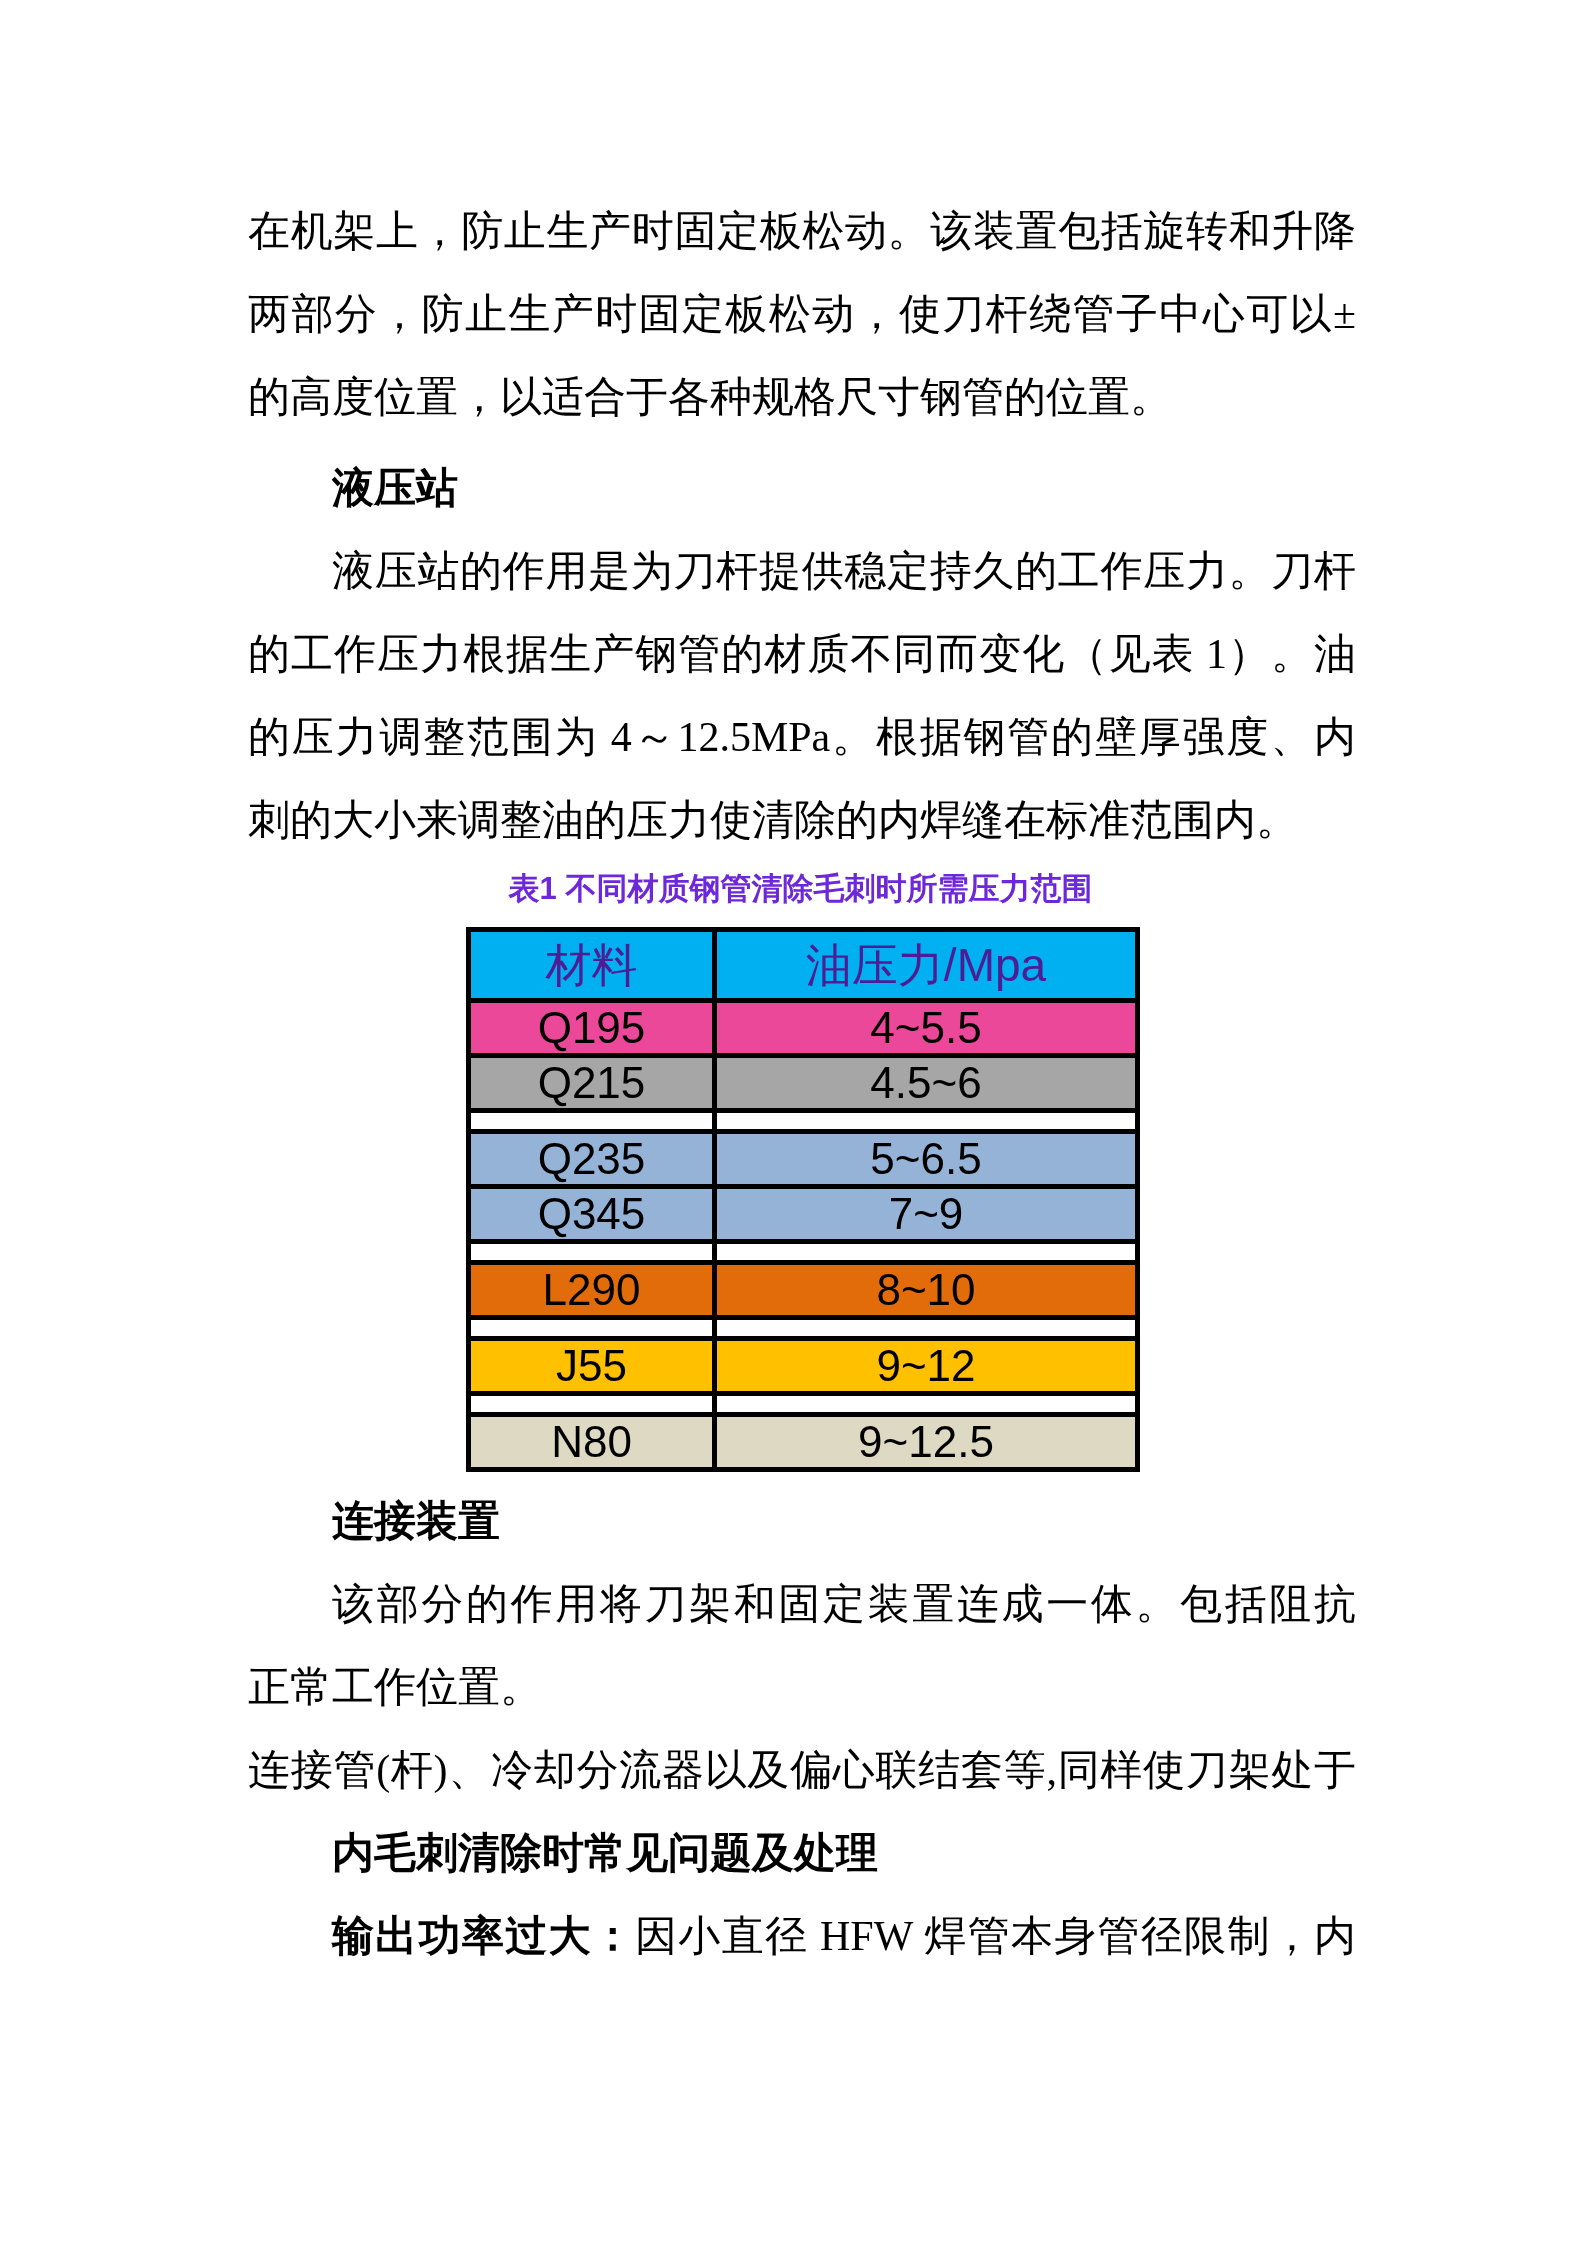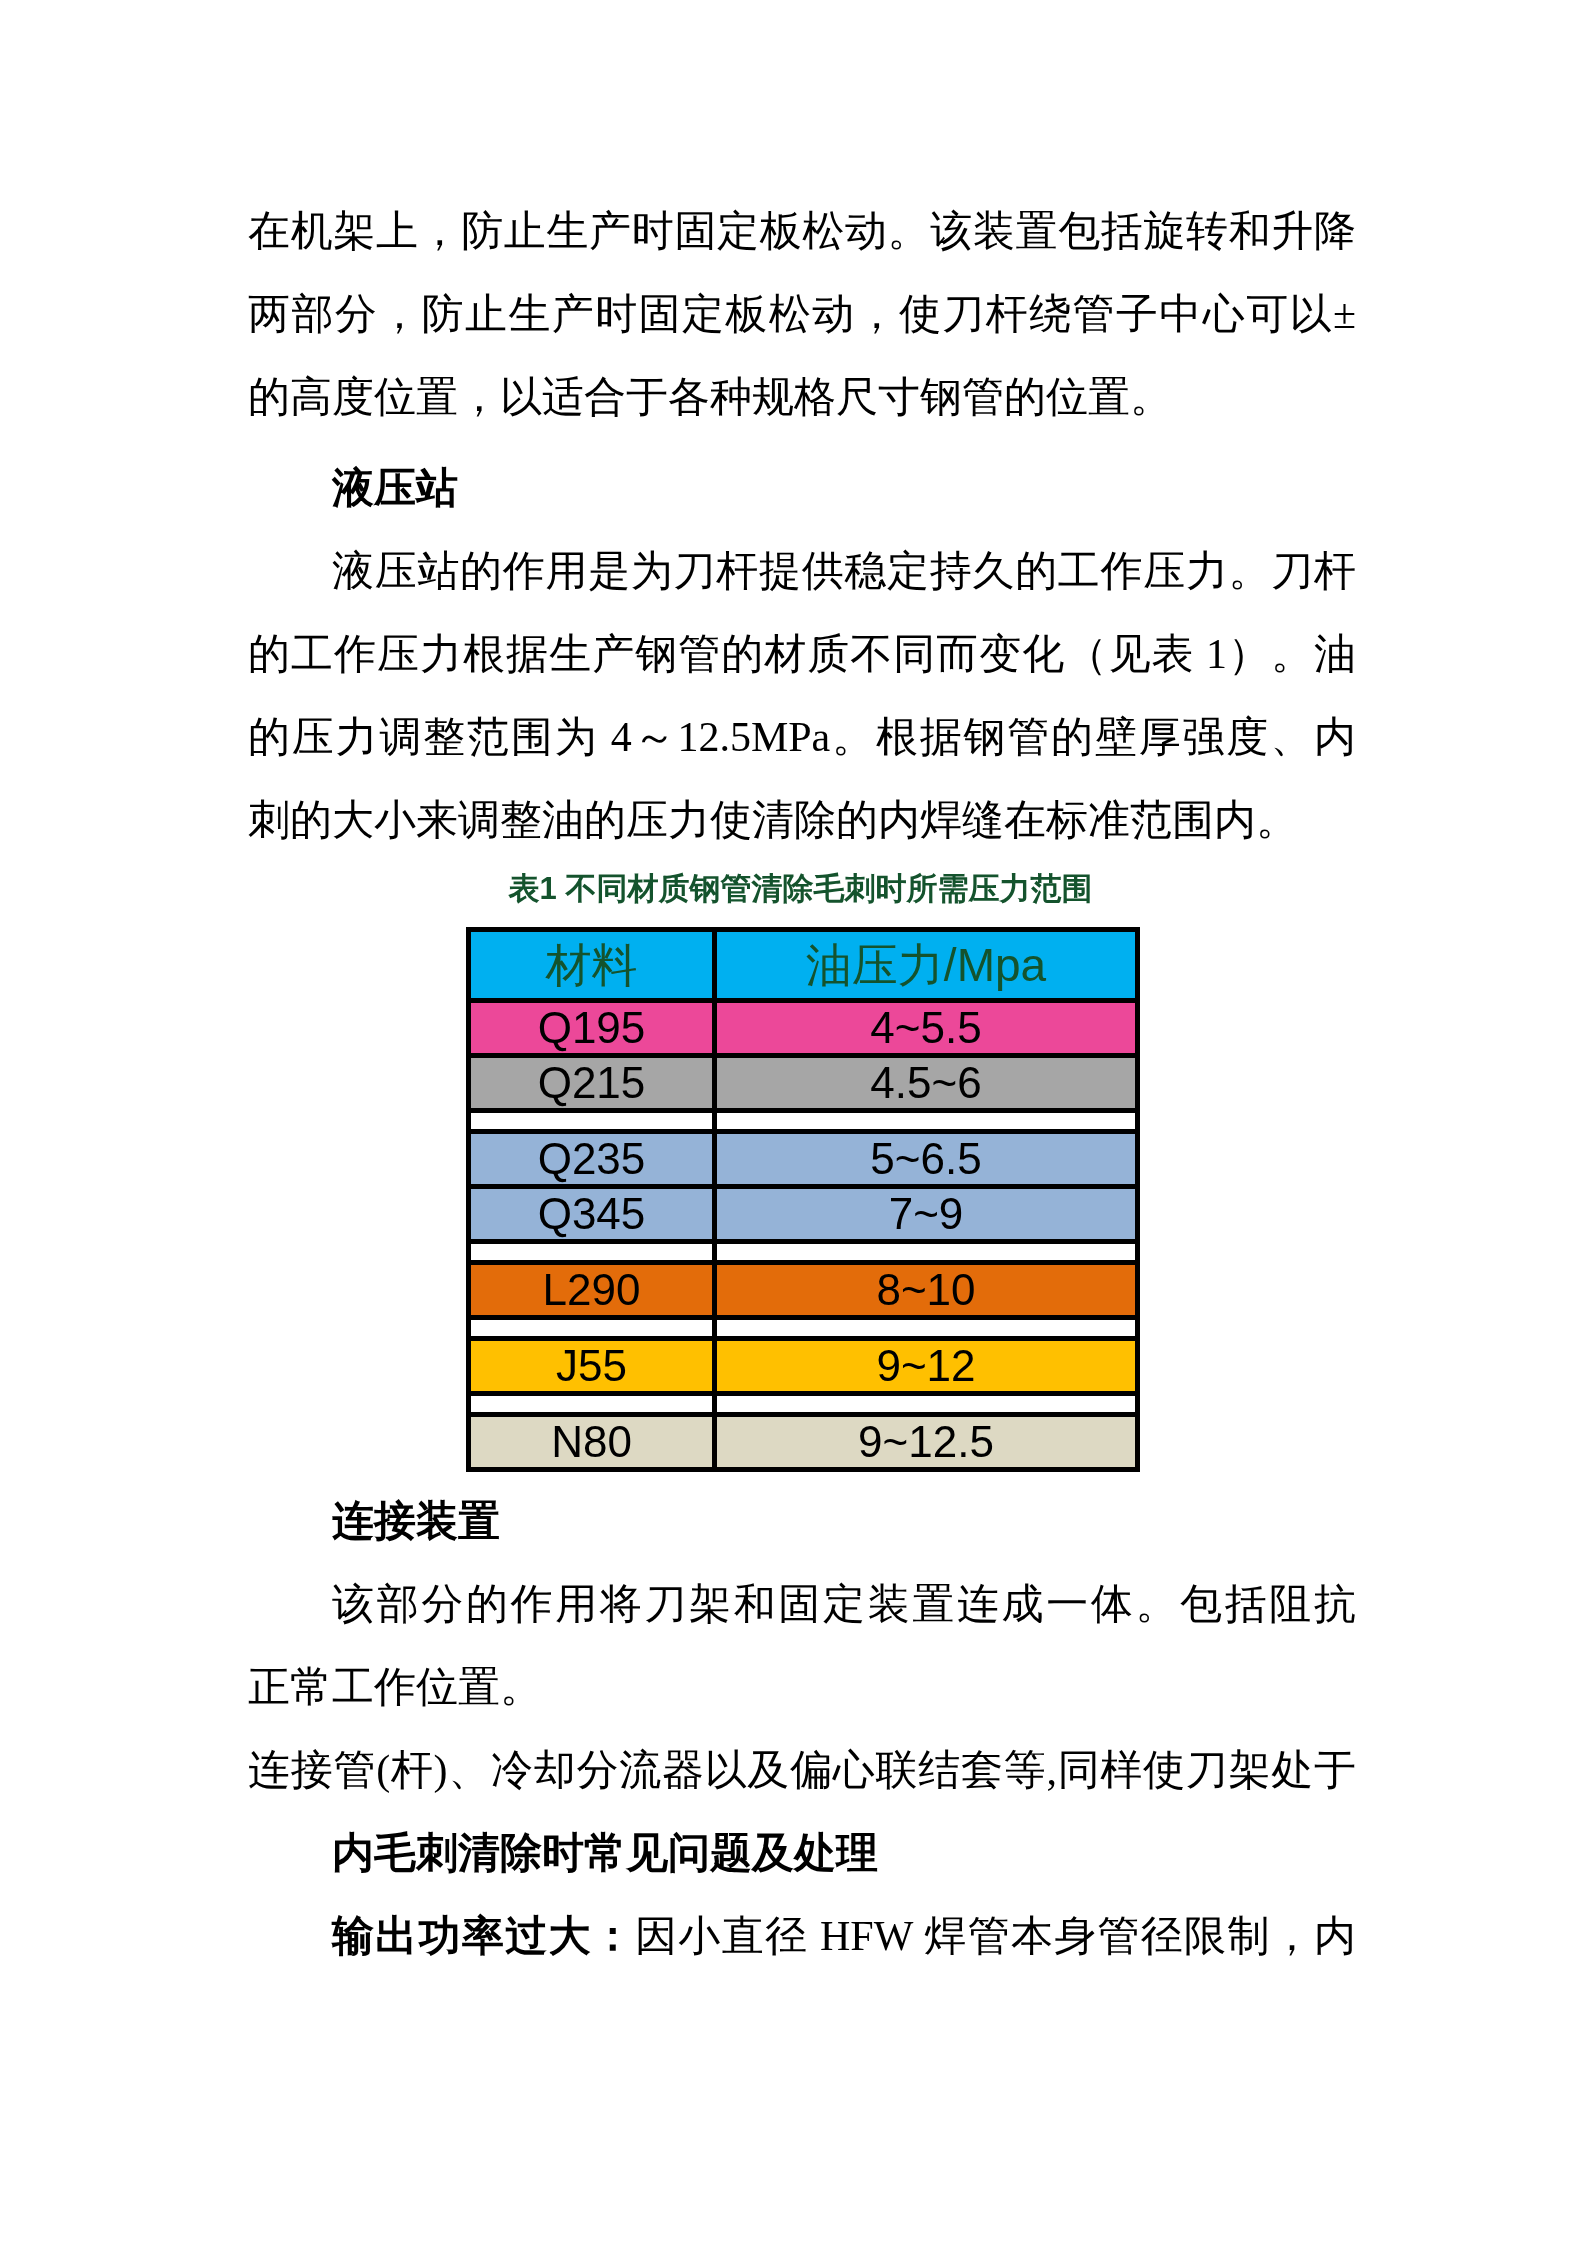--- a/index.html
+++ b/index.html
@@ -55,29 +55,29 @@
     <div class="heading">液压站</div>
 
     <div class="para">
       <div class="line full indent">液压站的作用是为刀杆提供稳定持久的工作压力。刀杆</div>
       <div class="line full">的工作压力根据生产钢管的材质不同而变化（见表 1）。油</div>
       <div class="line full">的压力调整范围为 4～12.5MPa。根据钢管的壁厚强度、内毛</div>
       <div class="line">刺的大小来调整油的压力使清除的内焊缝在标准范围内。</div>
     </div>
 
     <div class="table-block">
-      <div class="table-caption" style="color: #14532d;">表1 不同材质钢管清除毛刺时所需压力范围</div>
+      <div class="table-caption" style="color: #6d28d9;">表1 不同材质钢管清除毛刺时所需压力范围</div>
 
       <table class="pressure">
         <colgroup>
             <col style="width:246px">
             <col style="width:423px">
           </colgroup>
         <tbody>
-          <tr class="header-row" style="background-color: rgb(0, 176, 240); color: #14532d;">
+          <tr class="header-row" style="background-color: rgb(0, 176, 240); color: #4c1d95;">
             <td>材料</td>
             <td>油压力/Mpa</td>
           </tr>
 
           <tr style="background-color: #ec4899;">
             <td>Q195</td>
             <td>4~5.5</td>
           </tr>
           <tr style="background-color: rgb(166, 166, 166);">
             <td>Q215</td>

